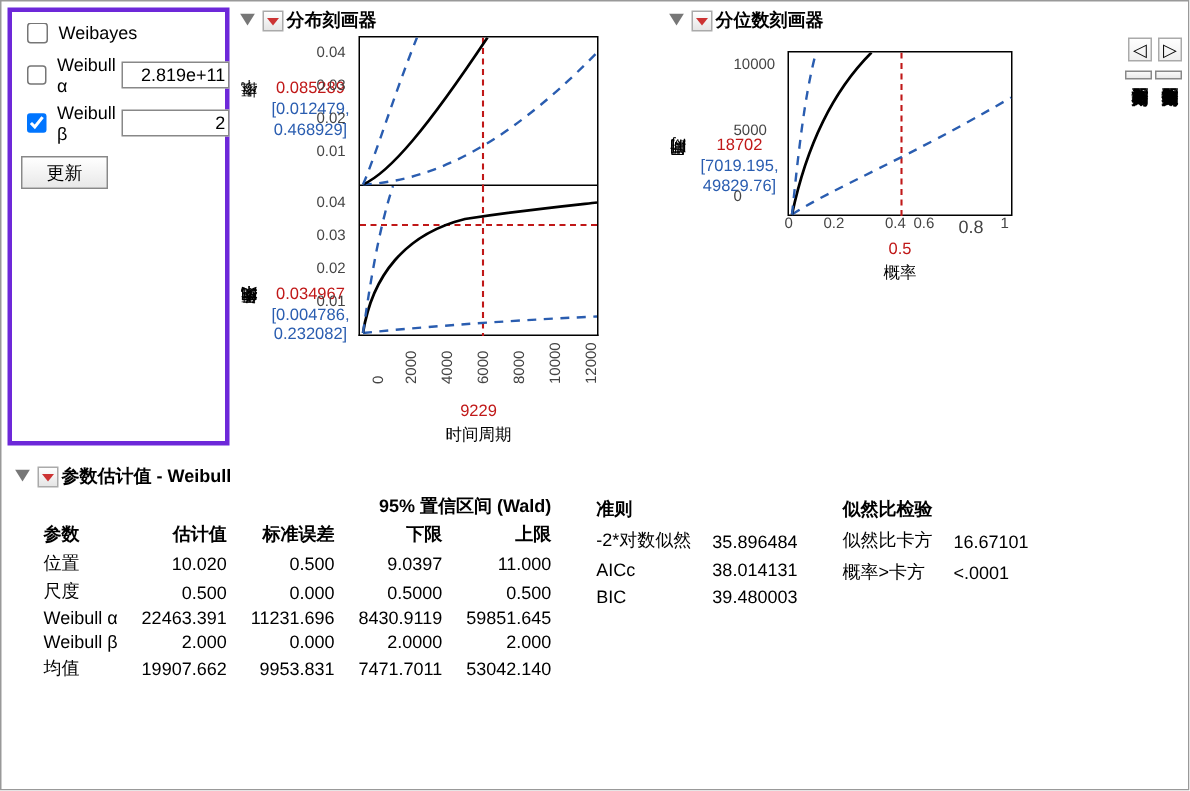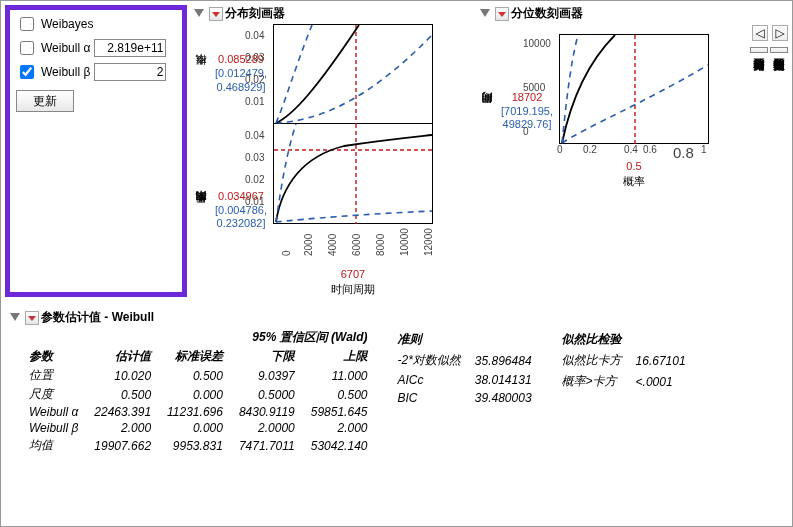--- a/index.html
+++ b/index.html
@@ -2,21 +2,21 @@
 <html><head>
 <meta charset="utf-8">
 <style>
   * { box-sizing: border-box; }
   html, body { margin:0; padding:0; font-family: "Segoe UI", Arial, sans-serif; font-size:12px; color:#000; background:#fff; }
   .frame { width:793px; height:527px; border:1px solid #999; position:relative; overflow:hidden; background:#fff; }
   .titlebar { border-bottom:1px solid #999; padding:2px 4px; font-weight:bold; display:flex; align-items:center; }
   .disclose { width:12px; height:12px; display:inline-flex; align-items:center; justify-content:center; margin-right:2px; cursor:pointer;}
   .disclose svg { display:block; }
   .body { display:flex; padding:4px; gap:6px; }
-  .left-col { width:182px; border:5px solid #6d28d9; padding:4px 6px 6px 6px; display:flex; flex-direction:column; gap:4px; }
+  .left-col { width:148px; border:3px solid #6d28d9; padding:4px 6px 6px 6px; display:flex; flex-direction:column; gap:4px; }
   .cbrow { display:flex; align-items:center; gap:4px; }
   .cbrow input[type=checkbox]{ width:14px; height:14px; }
   .numbox { width:72px; height:18px; border:1px solid #888; font-size:12px; text-align:right; padding:0 2px; }
   .btn { width:58px; height:22px; border:1px solid #888; background:linear-gradient(#fff,#e8e8e8); cursor:pointer; font-size:12px; margin-top:4px;}
   .panel-wrap { display:flex; flex-direction:column; }
   .panel-head { display:flex; align-items:center; font-weight:bold; gap:2px; padding:0 0 2px 0;}
   .dropbtn { width:14px; height:14px; border:1px solid #aaa; background:linear-gradient(#fefefe,#e5e5e5); display:inline-flex; align-items:center; justify-content:center; cursor:pointer; }
   .dropbtn svg { display:block;}
   .panel1 { width:280px; }
   .panel2 { width:300px; position:relative;}
@@ -153,21 +153,21 @@
 
           <div class="xlab-group" style="width:160px;">
             <span class="xtick" style="left:8px; top:32px;">0</span>
             <span class="xtick" style="left:30px; top:32px;">2000</span>
             <span class="xtick" style="left:54px; top:32px;">4000</span>
             <span class="xtick" style="left:78px; top:32px;">6000</span>
             <span class="xtick" style="left:102px; top:32px;">8000</span>
             <span class="xtick" style="left:126px; top:32px;">10000</span>
             <span class="xtick" style="left:150px; top:32px;">12000</span>
           </div>
-          <div class="xaxis-title redv" style="width:160px;">6707</div>
+          <div class="xaxis-title redv" style="width:160px;">9229</div>
           <div class="xaxis-title" style="width:160px;">时间周期</div>
         </div>
       </div>
     </div>
 
     <div class="panel-wrap panel2">
       <div class="panel-head">
         <span class="disclose">
             <svg width="10" height="10">
               <polygon points="0,0 10,0 5,8" fill="#777"></polygon>
@@ -198,21 +198,21 @@
               <path class="dashb" d="M2,108 C30,90 80,70 148,30"></path>
               <path class="solidk" d="M2,108 C10,70 25,30 55,0"></path>
               <path class="dashb" d="M2,108 C6,70 10,30 18,0"></path>
             </svg>
           </div>
           <div style="width:150px; position:relative; height:14px;">
             <span style="position:absolute;left:-2px;font-size:10px;color:#444;">0</span>
             <span style="position:absolute;left:24px;font-size:10px;color:#444;">0.2</span>
             <span style="position:absolute;left:54px;font-size:10px;color:#444;padding-left:11px;">0.4</span>
             <span style="position:absolute;left:84px;font-size:10px;color:#444;">0.6</span>
-            <span style="position:absolute;left:114px;font-size:15px;color:#444;">0.8</span>
+            <span style="position:absolute;left:114px;font-size:12px;color:#444;">0.8</span>
             <span style="position:absolute;left:142px;font-size:10px;color:#444;">1</span>
           </div>
           <div class="xaxis-title redv" style="width:150px;">0.5</div>
           <div class="xaxis-title" style="width:150px;">概率</div>
         </div>
       </div>
     </div>
   </div>
 
   <div class="section-head">
@@ -223,21 +223,21 @@
       </span>
     <span class="dropbtn">
         <svg width="8" height="8">
           <polygon points="0,2 8,2 4,7" fill="#c33"></polygon>
         </svg>
       </span>
     <span>参数估计值 - Weibull</span>
   </div>
 
   <div class="tbl-wrap">
-    <div style="display:flex; align-items:flex-start;font-style:italic;">
+    <div style="display:flex; align-items:flex-start;">
       <table class="ptbl">
         <tbody>
             <tr>
           <th class="lh"></th>
               <th></th>
               <th></th>
           <th colspan="2" class="subh">95% 置信区间 (Wald)</th>
         </tr>
         <tr>
           <th class="lh">参数</th>

